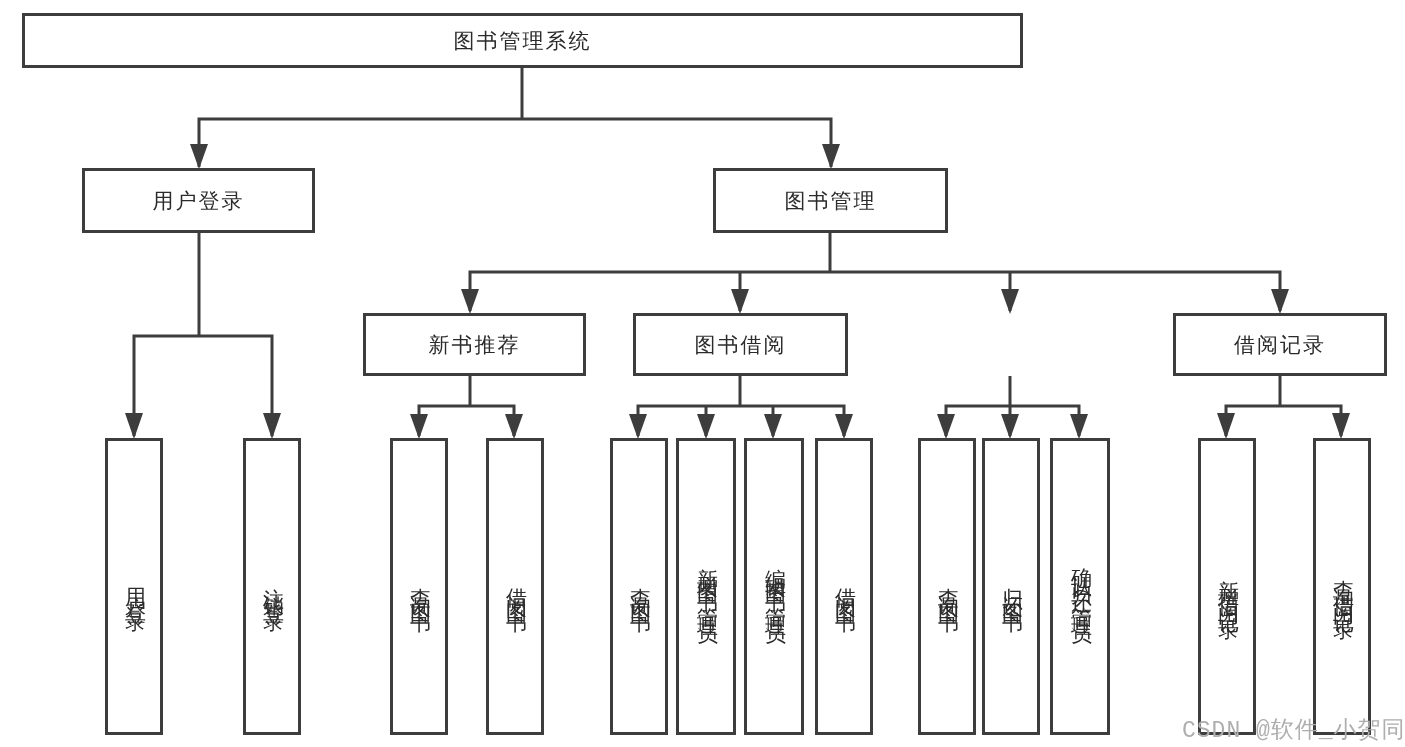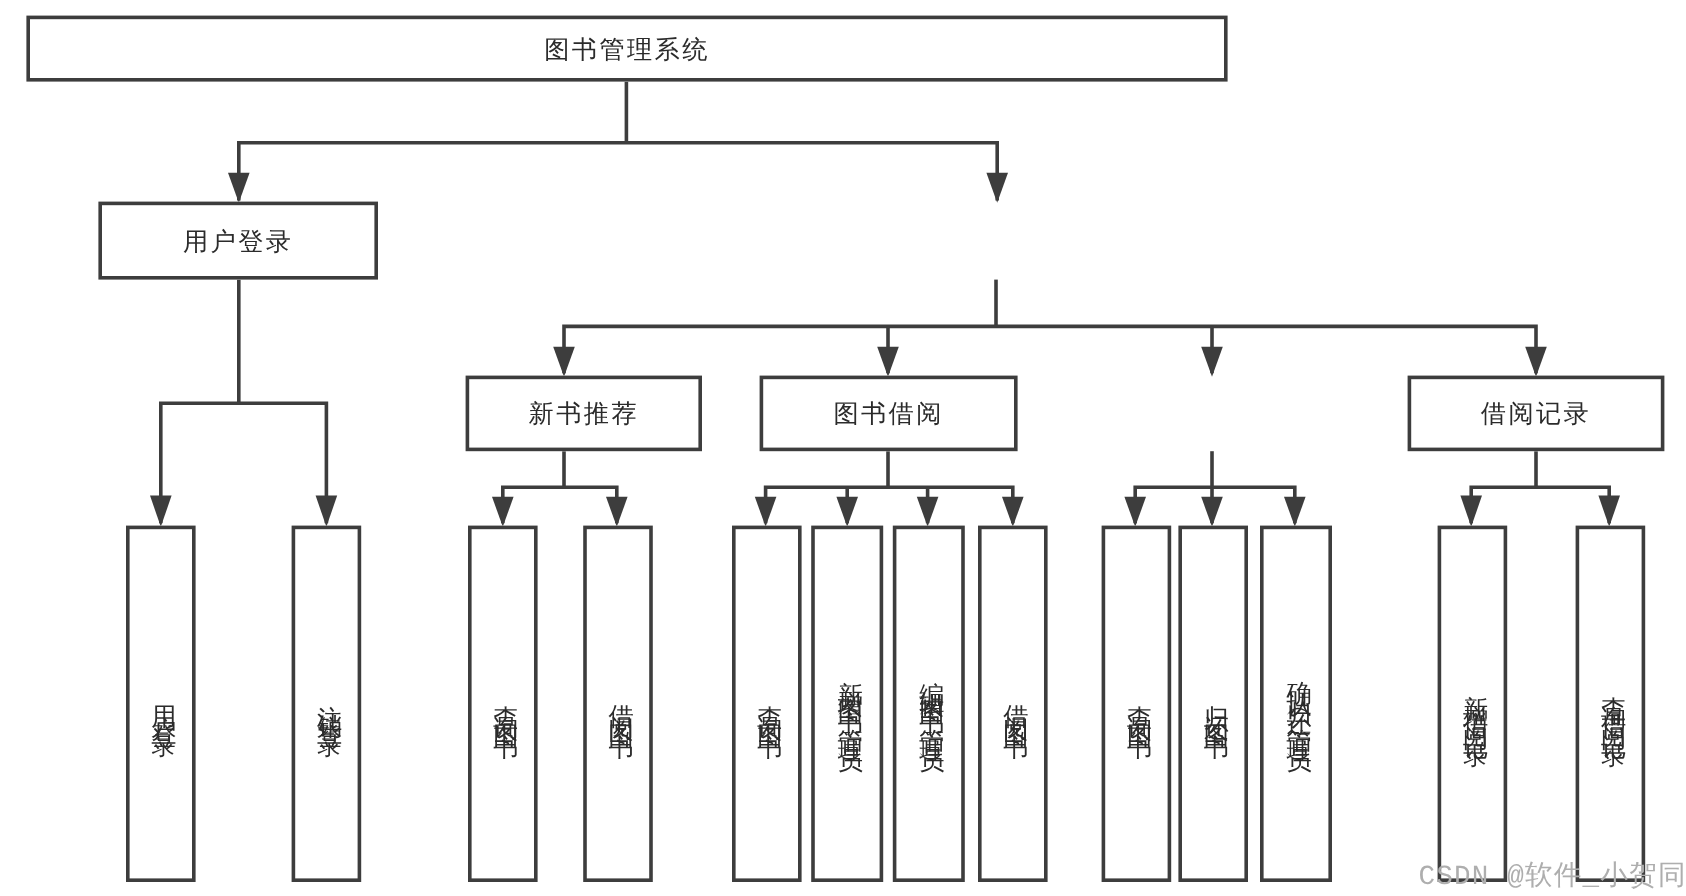--- a/index.html
+++ b/index.html
@@ -34,21 +34,21 @@
     text-orientation:mixed;
     font-size:21px;
     letter-spacing:8px;
     line-height:1.2;
     white-space:nowrap;
   }
   
   .b-root{left:22px;top:13px;width:1001px;height:55px;}
   .b-user-login{left:82px;top:168px;width:233px;height:65px;}
   .b-book-mgmt{left:713px;top:168px;width:235px;height:65px;}
-  .b-l3-1{left:363px;top:313px;width:197px;height:63px;margin-left:25px;}
+  .b-l3-1{left:363px;top:313px;width:223px;height:63px;}
   .b-l3-2{left:633px;top:313px;width:215px;height:63px;}
   .b-l3-3{left:903px;top:313px;width:215px;height:63px;}
   .b-l3-4{left:1173px;top:313px;width:214px;height:63px;}
   .leaf{top:438px;width:58px;height:297px;}
   .b-leaf-a{left:105px;}
   .b-leaf-b{left:243px;}
   .b-leaf-c{left:390px;}
   .b-leaf-d{left:486px;}
   .b-leaf-e{left:610px;}
   .b-leaf-f{left:676px;width:60px;}
@@ -138,20 +138,23 @@
     </g>
   </svg>
 
   <div class="box b-root">
     <span class="h-label">图书管理系统</span>
   </div>
 
   <div class="box b-user-login">
     <span class="h-label">用户登录</span>
   </div>
+  <div class="box b-book-mgmt">
+    <span class="h-label">图书管理</span>
+  </div>
 
   <div class="box b-l3-1">
     <span class="h-label">新书推荐</span>
   </div>
   <div class="box b-l3-2">
     <span class="h-label">图书借阅</span>
   </div>
   <div class="box b-l3-4">
     <span class="h-label">借阅记录</span>
   </div>

